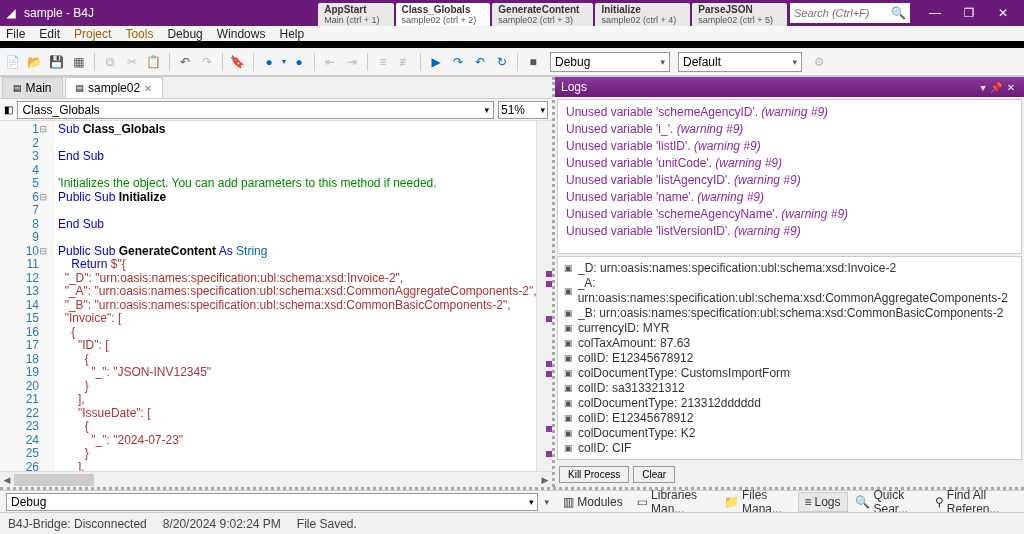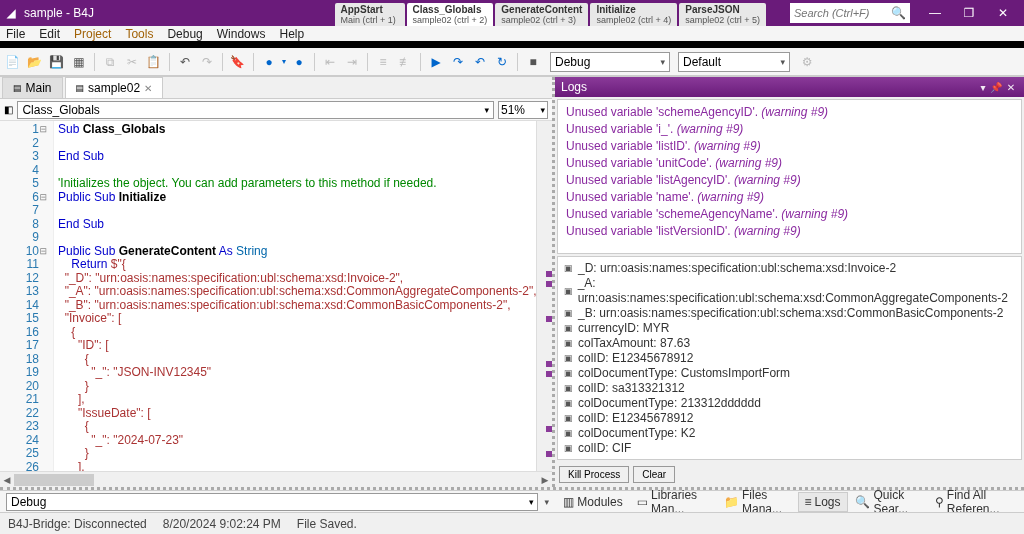--- a/index.html
+++ b/index.html
@@ -1,40 +1,40 @@
 <!DOCTYPE html>
 <html><head>
 <meta charset="utf-8">
 <style>
   * { margin: 0; padding: 0; box-sizing: border-box; font-family: "Segoe UI", Tahoma, sans-serif; font-size: 12px; }
   body { width: 1024px; height: 534px; overflow: hidden; background: #f0f0f0; display: flex; flex-direction: column; }
   .titlebar { background: #6a1b7a; color: white; height: 26px; display: flex; align-items: center; padding: 0 4px; }
   .titlebar .app-icon { width: 14px; height: 14px; margin-right: 6px; display:inline-flex;align-items:center;justify-content:center; }
   .titlebar .title { flex: 0 0 auto; font-size: 12px; text-align: center; }
   .titlebar .nav-tabs { margin-left: auto; display: flex; gap: 2px; align-items:flex-end; height:100%; padding-top:2px;}
-  .nav-tab { background: #e8e8e8; color: #333; font-size: 10px; line-height: 10px; padding: 2px 6px 1px 6px; border-radius: 2px 2px 0 0; min-width:70px; }
+  .nav-tab { background: #e8e8e8; color: #333; font-size: 10px; line-height: 10px; padding: 2px 14px 1px 6px; border-radius: 2px 2px 0 0; min-width:70px; }
   .nav-tab.active { background: #fff; }
   .nav-tab .l1 { font-weight: bold; font-size:10px; }
   .nav-tab .l2 { color: #555; font-size:9px; }
-  .search-box { background: white; margin-left: 24px; width: 120px; height: 20px; display: flex; align-items: center; padding: 0 4px; }
+  .search-box { background: white; margin-left: 3px; width: 120px; height: 20px; display: flex; align-items: center; padding: 0 4px; }
   .search-box input { border: none; outline: none; width: 90px; font-size: 11px; font-style: italic; color:#888; }
   .search-box .mag { color: #6a1b7a; margin-left:auto; }
   .win-controls { display: flex; margin-left: 8px; }
   .win-btn { width: 34px; height: 26px; display:flex; align-items:center; justify-content:center; color:white; font-size:12px; }
   .menubar { background: #f5f5f5; height: 22px; display: flex; align-items: center; padding: 0 6px; gap: 14px; border-bottom: 7px solid #000000; }
   .menubar .item { font-size: 12px; color: #222; }
   .menubar .item.disabled { color: #a16207; }
   .toolbar { background: #f5f5f5; height: 28px; display: flex; align-items: center; padding: 0 4px; gap: 4px; border-bottom: 1px solid #ccc; }
   .tbtn { width: 18px; height: 18px; display:flex; align-items:center; justify-content:center; color:#555; font-size:12px; }
   .tbtn.blue { color: #0066cc; }
   .tbtn.disabled { color:#bbb; }
   .sep { width:1px; height:18px; background:#ccc; margin:0 2px; }
   .combo { height: 20px; border:1px solid #999; background:white; font-size:11px; padding:0 4px; display:flex; align-items:center; }
   .combo.debug { width: 120px; margin-left:4px; }
-  .combo.default { width: 112px; margin-left:4px; }
+  .combo.default { width: 124px; margin-left:4px; }
   .combo::after { content:"▾"; margin-left:auto; font-size:9px; color:#555; }
   .main-area { flex:1; display:flex; overflow:hidden; border-top:1px solid #ccc; }
   .left-pane { width: 555px; display:flex; flex-direction:column; border-right: 3px dotted #aaa; }
   .doc-tabs { height: 22px; background:#f0f0f0; display:flex; align-items:flex-end; padding:0 2px; border-bottom:1px solid #ccc; }
   .doc-tab { padding:3px 10px; font-size:11px; background:#e0e0e0; border:1px solid #ccc; border-bottom:none; margin-right:2px; display:flex; align-items:center; gap:4px; }
   .doc-tab.active { background:#fff; }
   .doc-tab .close { font-size:10px; color:#888; }
   .member-bar { height:22px; display:flex; align-items:center; padding:0 4px; background:#f8f8f8; border-bottom:1px solid #ddd; gap:4px; }
   .member-combo { flex:1; border:1px solid #999; background:white; height:18px; font-size:11px; padding:0 4px; display:flex; align-items:center; }
   .member-combo::after { content:"▾"; margin-left:auto; font-size:9px; }

